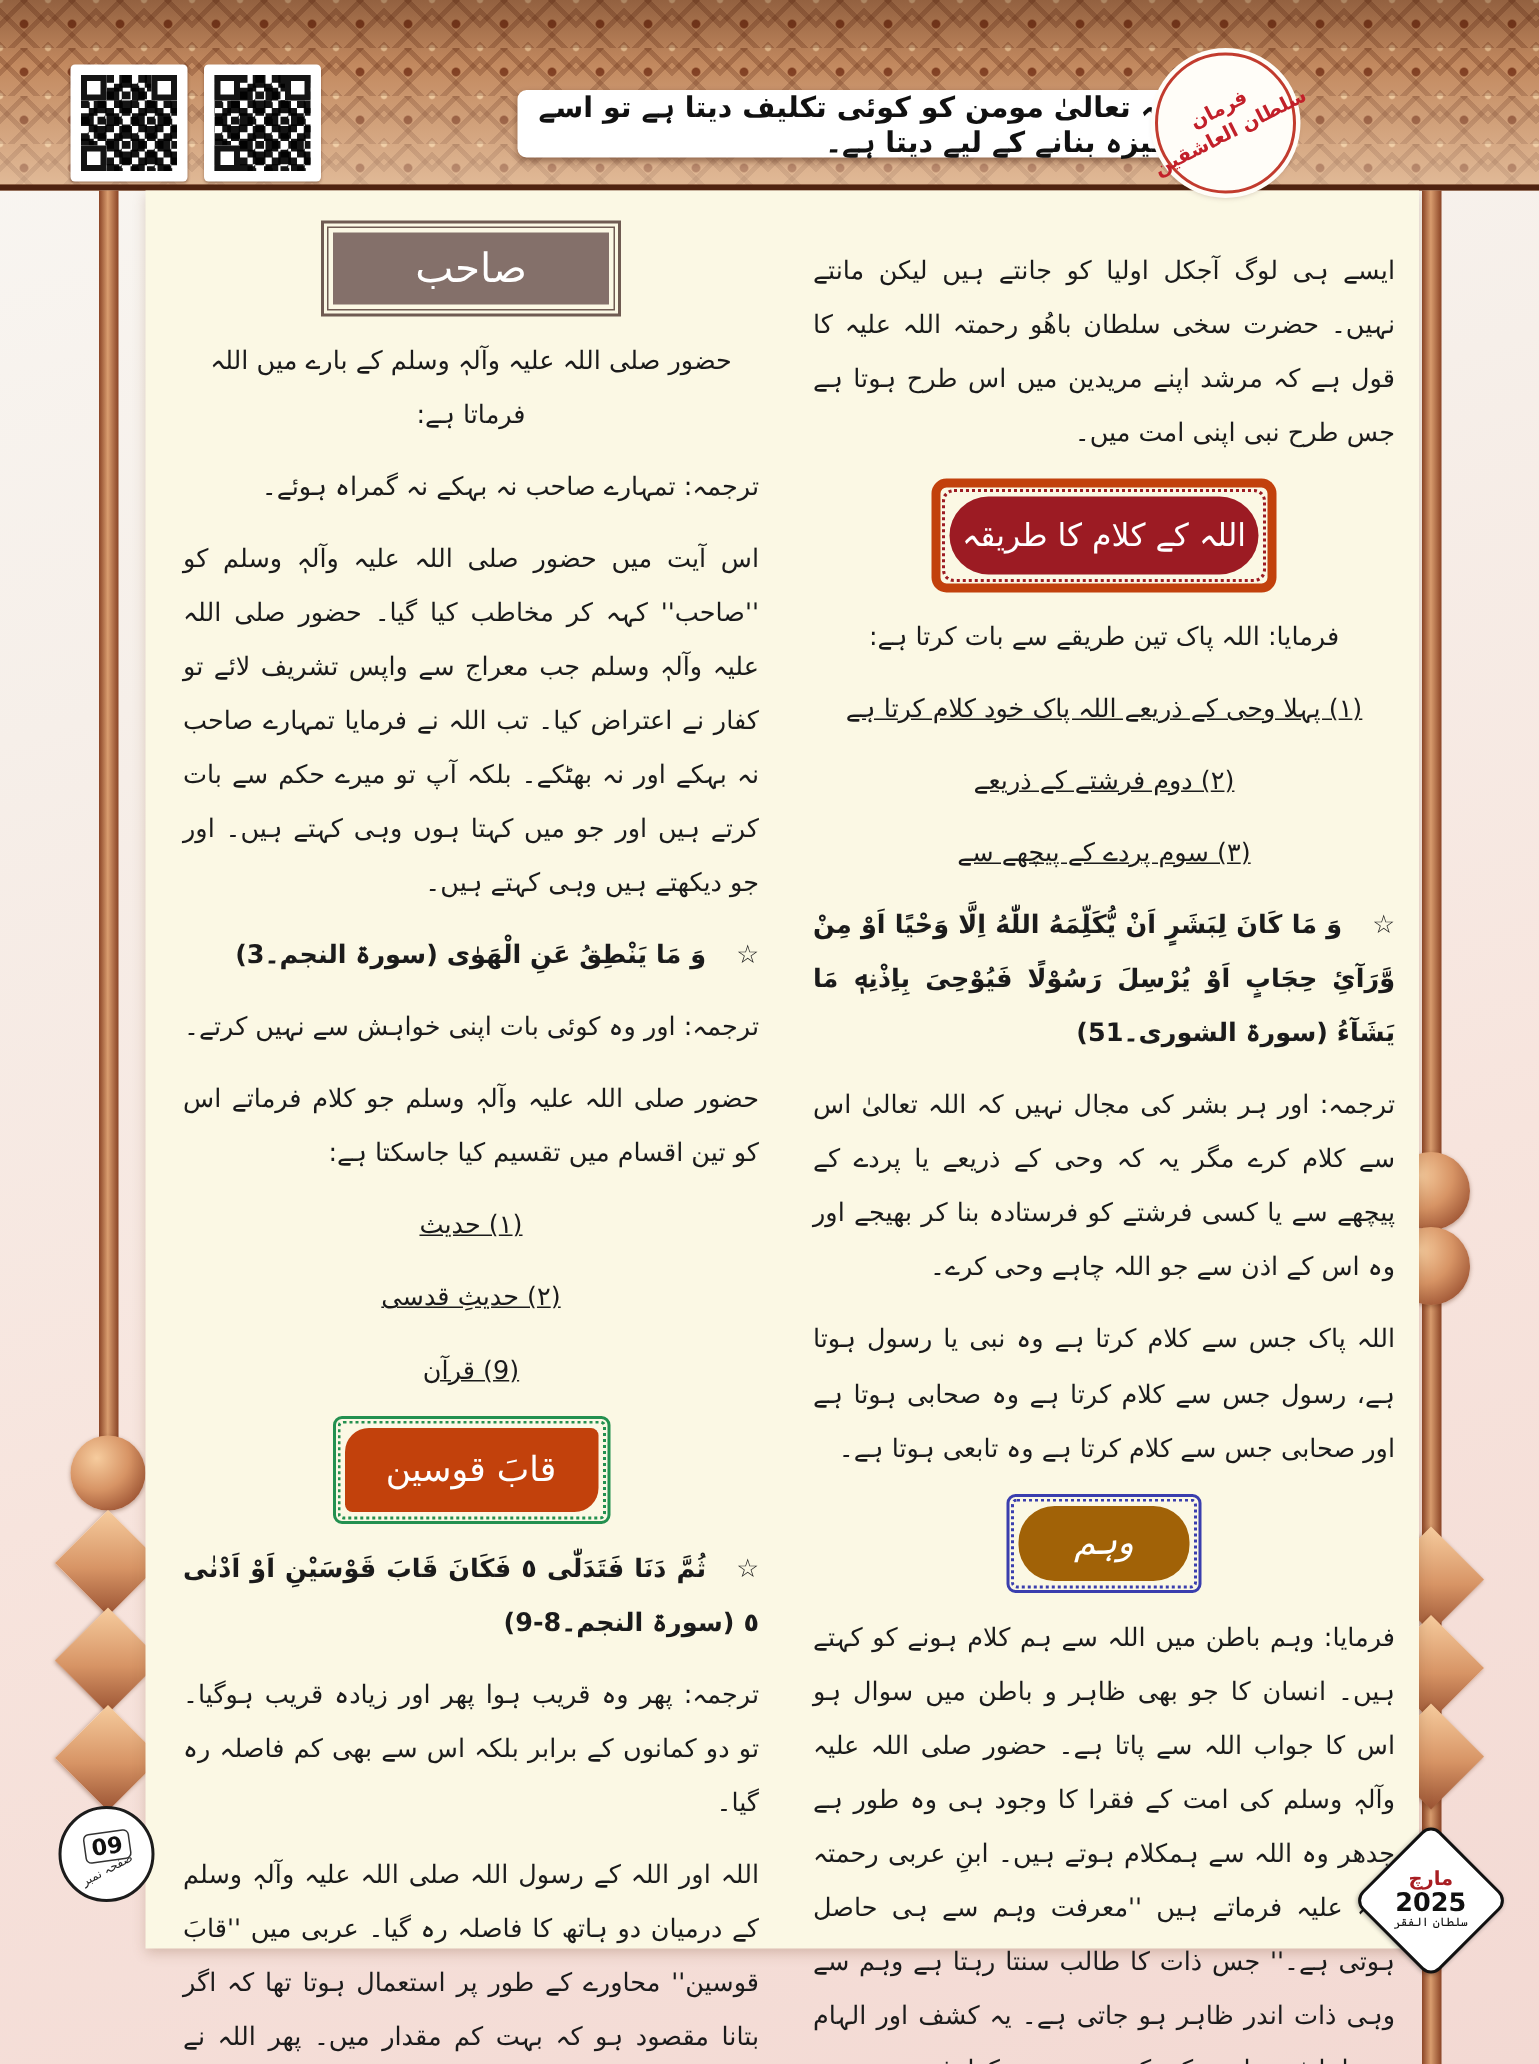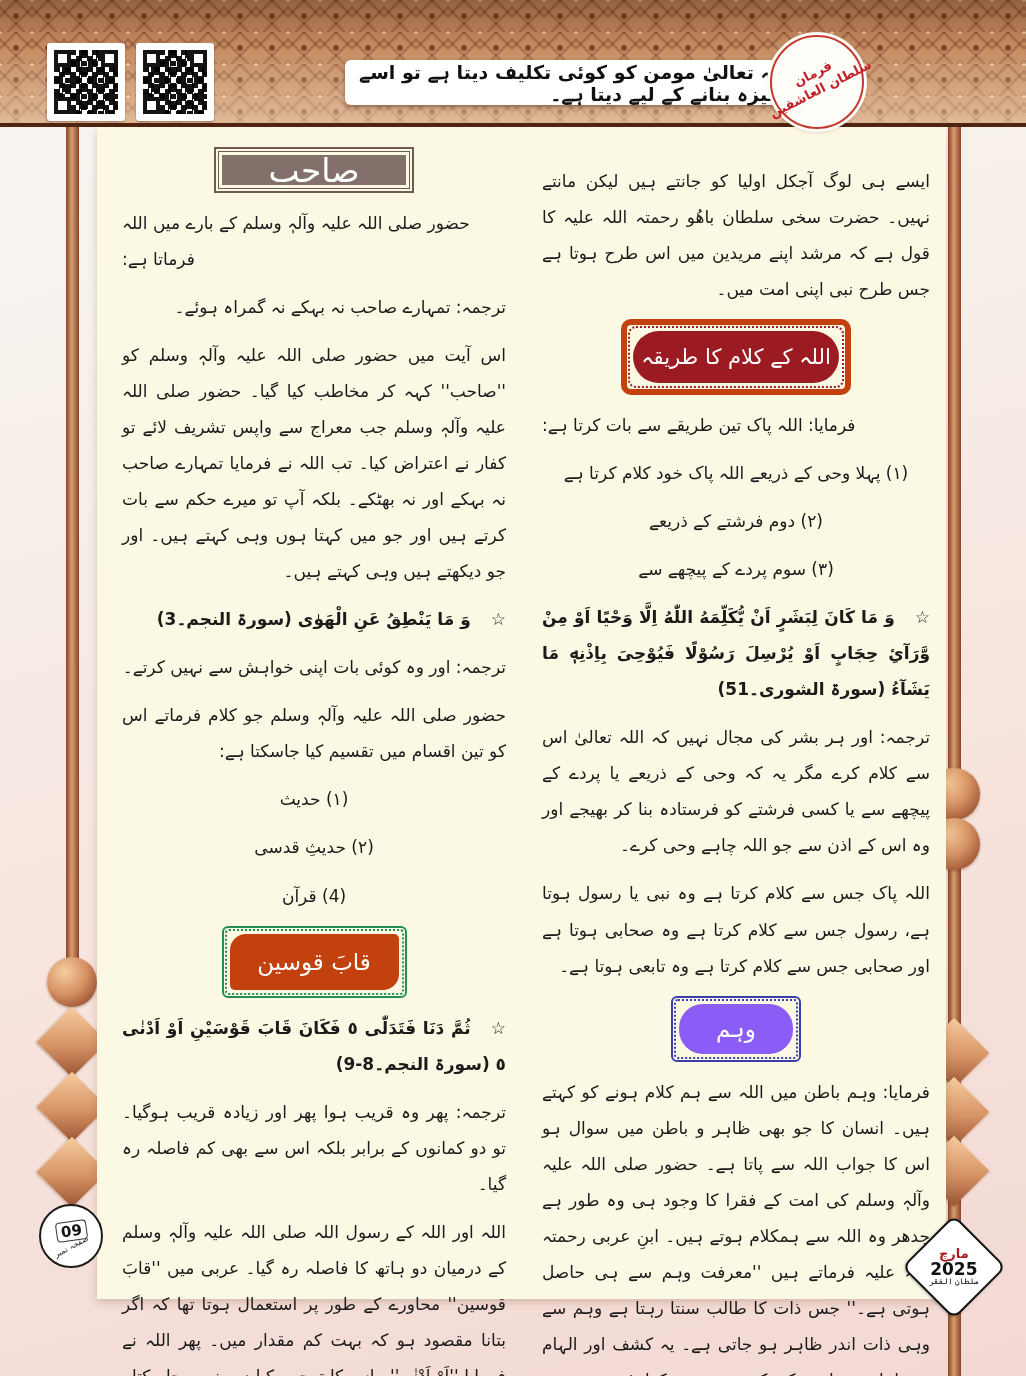--- a/index.html
+++ b/index.html
@@ -90,43 +90,43 @@
     transform:rotate(-45deg);display:flex;flex-direction:column;align-items:center;line-height:1.05;
   }
   .date-badge .month{color:#a81d22;font-weight:bold;font-size:13px;direction:rtl;}
   .date-badge .year{color:#111;font-weight:bold;font-size:17px;}
   .date-badge .sig{color:#111;font-size:8px;direction:rtl;font-family:"DejaVu Serif",serif;}
   
   .col{position:absolute;top:0;direction:rtl;color:#1b1b1b;}
   .col-left{left:13px;top:16px;width:408px;}
   .col-right{left:433px;top:24px;width:412px;}
   .col p{margin:12px;font-size:17px;line-height:2.12;text-align:justify;}
-  .col p.centered{text-align:center;}
-  .col p.start{text-align:left;}
+  .col p.centered{text-align:center;text-decoration:underline;}
+  .col p.start{text-align:center;}
   .verse{font-weight:bold;font-size:17.5px;}
   .star{display:inline-block;margin-left:20px;font-weight:normal;}
   
   .tbox{position:relative;margin:10px auto;padding:6px;}
   .tbox::before{content:"";position:absolute;inset:1px;pointer-events:none;}
   .tbox .fill{
     position:relative;color:#fff;text-align:center;direction:rtl;
     display:flex;align-items:center;justify-content:center;
   }
   .tbox-sahib{width:200px;border:2px solid #6f5b52;margin-top:4px;}
   .tbox-sahib::before{border:1px solid #6f5b52;inset:2px;}
-  .tbox-sahib .fill{background:#84706a;height:30px;font-size:33px;}
+  .tbox-sahib .fill{background:#84706a;height:48px;font-size:27px;}
   .tbox-maroon{width:230px;border:6px solid #c2410c;border-radius:10px;}
   .tbox-maroon::before{border:2px dotted #9c1b23;border-radius:8px;}
   .tbox-maroon .fill{background:#9c1b23;height:52px;font-size:21px;border-radius:26px;}
   .tbox-green{width:185px;border:2px solid #23904f;border-radius:6px;}
   .tbox-green::before{border:2px dotted #23904f;border-radius:4px;}
   .tbox-green .fill{background:#c2410c;height:56px;font-size:23px;border-radius:16px 5px 16px 5px;}
   .tbox-blue{width:130px;border:2px solid #3a3eae;border-radius:6px;}
   .tbox-blue::before{border:2px dotted #3a3eae;border-radius:4px;}
-  .tbox-blue .fill{background:#8b5cf6;height:50px;font-size:23px;border-radius:24px;}
+  .tbox-blue .fill{background:#a16207;height:50px;font-size:23px;border-radius:24px;font-style:italic;}
 </style>
 </head>
 <body>
 
 <div class="page">
 
   <div class="header">
     <div class="qr" style="left:47px;">
       <div class="qr-px">
         <div class="qr-finder tl"></div>
@@ -171,21 +171,21 @@
         <div class="fill">صاحب</div>
       </div>
       <p class="start">حضور صلی اللہ علیہ وآلہٖ وسلم کے بارے میں اللہ فرماتا ہے:</p>
       <p>ترجمہ: تمہارے صاحب نہ بہکے نہ گمراہ ہوئے۔</p>
       <p>اس آیت میں حضور صلی اللہ علیہ وآلہٖ وسلم کو ''صاحب'' کہہ کر مخاطب کیا گیا۔ حضور صلی اللہ علیہ وآلہٖ وسلم جب معراج سے واپس تشریف لائے تو کفار نے اعتراض کیا۔ تب اللہ نے فرمایا تمہارے صاحب نہ بہکے اور نہ بھٹکے۔ بلکہ آپ تو میرے حکم سے بات کرتے ہیں اور جو میں کہتا ہوں وہی کہتے ہیں۔ اور جو دیکھتے ہیں وہی کہتے ہیں۔</p>
       <p class="verse"><span class="star">☆</span><span>وَ مَا يَنْطِقُ عَنِ الْهَوٰی (سورۃ النجم۔3)</span></p>
       <p>ترجمہ: اور وہ کوئی بات اپنی خواہش سے نہیں کرتے۔</p>
       <p>حضور صلی اللہ علیہ وآلہٖ وسلم جو کلام فرماتے اس کو تین اقسام میں تقسیم کیا جاسکتا ہے:</p>
       <p class="centered">(۱) حدیث</p>
       <p class="centered">(۲) حدیثِ قدسی</p>
-      <p class="centered">(4) قرآن</p>
+      <p class="centered">(9) قرآن</p>
       <div class="tbox tbox-green">
         <div class="fill">قابَ قوسین</div>
       </div>
       <p class="verse"><span class="star">☆</span><span>ثُمَّ دَنَا فَتَدَلّٰی ٥ فَکَانَ قَابَ قَوْسَيْنِ اَوْ اَدْنٰی ٥ (سورۃ النجم۔8-9)</span></p>
       <p>ترجمہ: پھر وہ قریب ہوا پھر اور زیادہ قریب ہوگیا۔ تو دو کمانوں کے برابر بلکہ اس سے بھی کم فاصلہ رہ گیا۔</p>
       <p>اللہ اور اللہ کے رسول اللہ صلی اللہ علیہ وآلہٖ وسلم کے درمیان دو ہاتھ کا فاصلہ رہ گیا۔ عربی میں ''قابَ قوسین'' محاورے کے طور پر استعمال ہوتا تھا کہ اگر بتانا مقصود ہو کہ بہت کم مقدار میں۔ پھر اللہ نے فرمایا ''اَوْ اَدْنٰی''۔ اس کا ترجمہ کیا ہی نہیں جاسکتا۔ یہ آپ صلی اللہ علیہ وآلہٖ وسلم جانتے ہیں یا اللہ جانتا ہے وہ کتنے قریب ہوئے۔ یہ قربت ایسی تھی کہ اللہ نے آپ صلی اللہ علیہ وآلہٖ وسلم کے ہاتھ کو اپنا ہاتھ قرار</p>
     </div>
 
     <div class="col col-right">
       <p>ایسے ہی لوگ آجکل اولیا کو جانتے ہیں لیکن مانتے نہیں۔ حضرت سخی سلطان باھُو رحمتہ اللہ علیہ کا قول ہے کہ مرشد اپنے مریدین میں اس طرح ہوتا ہے جس طرح نبی اپنی امت میں۔</p>

